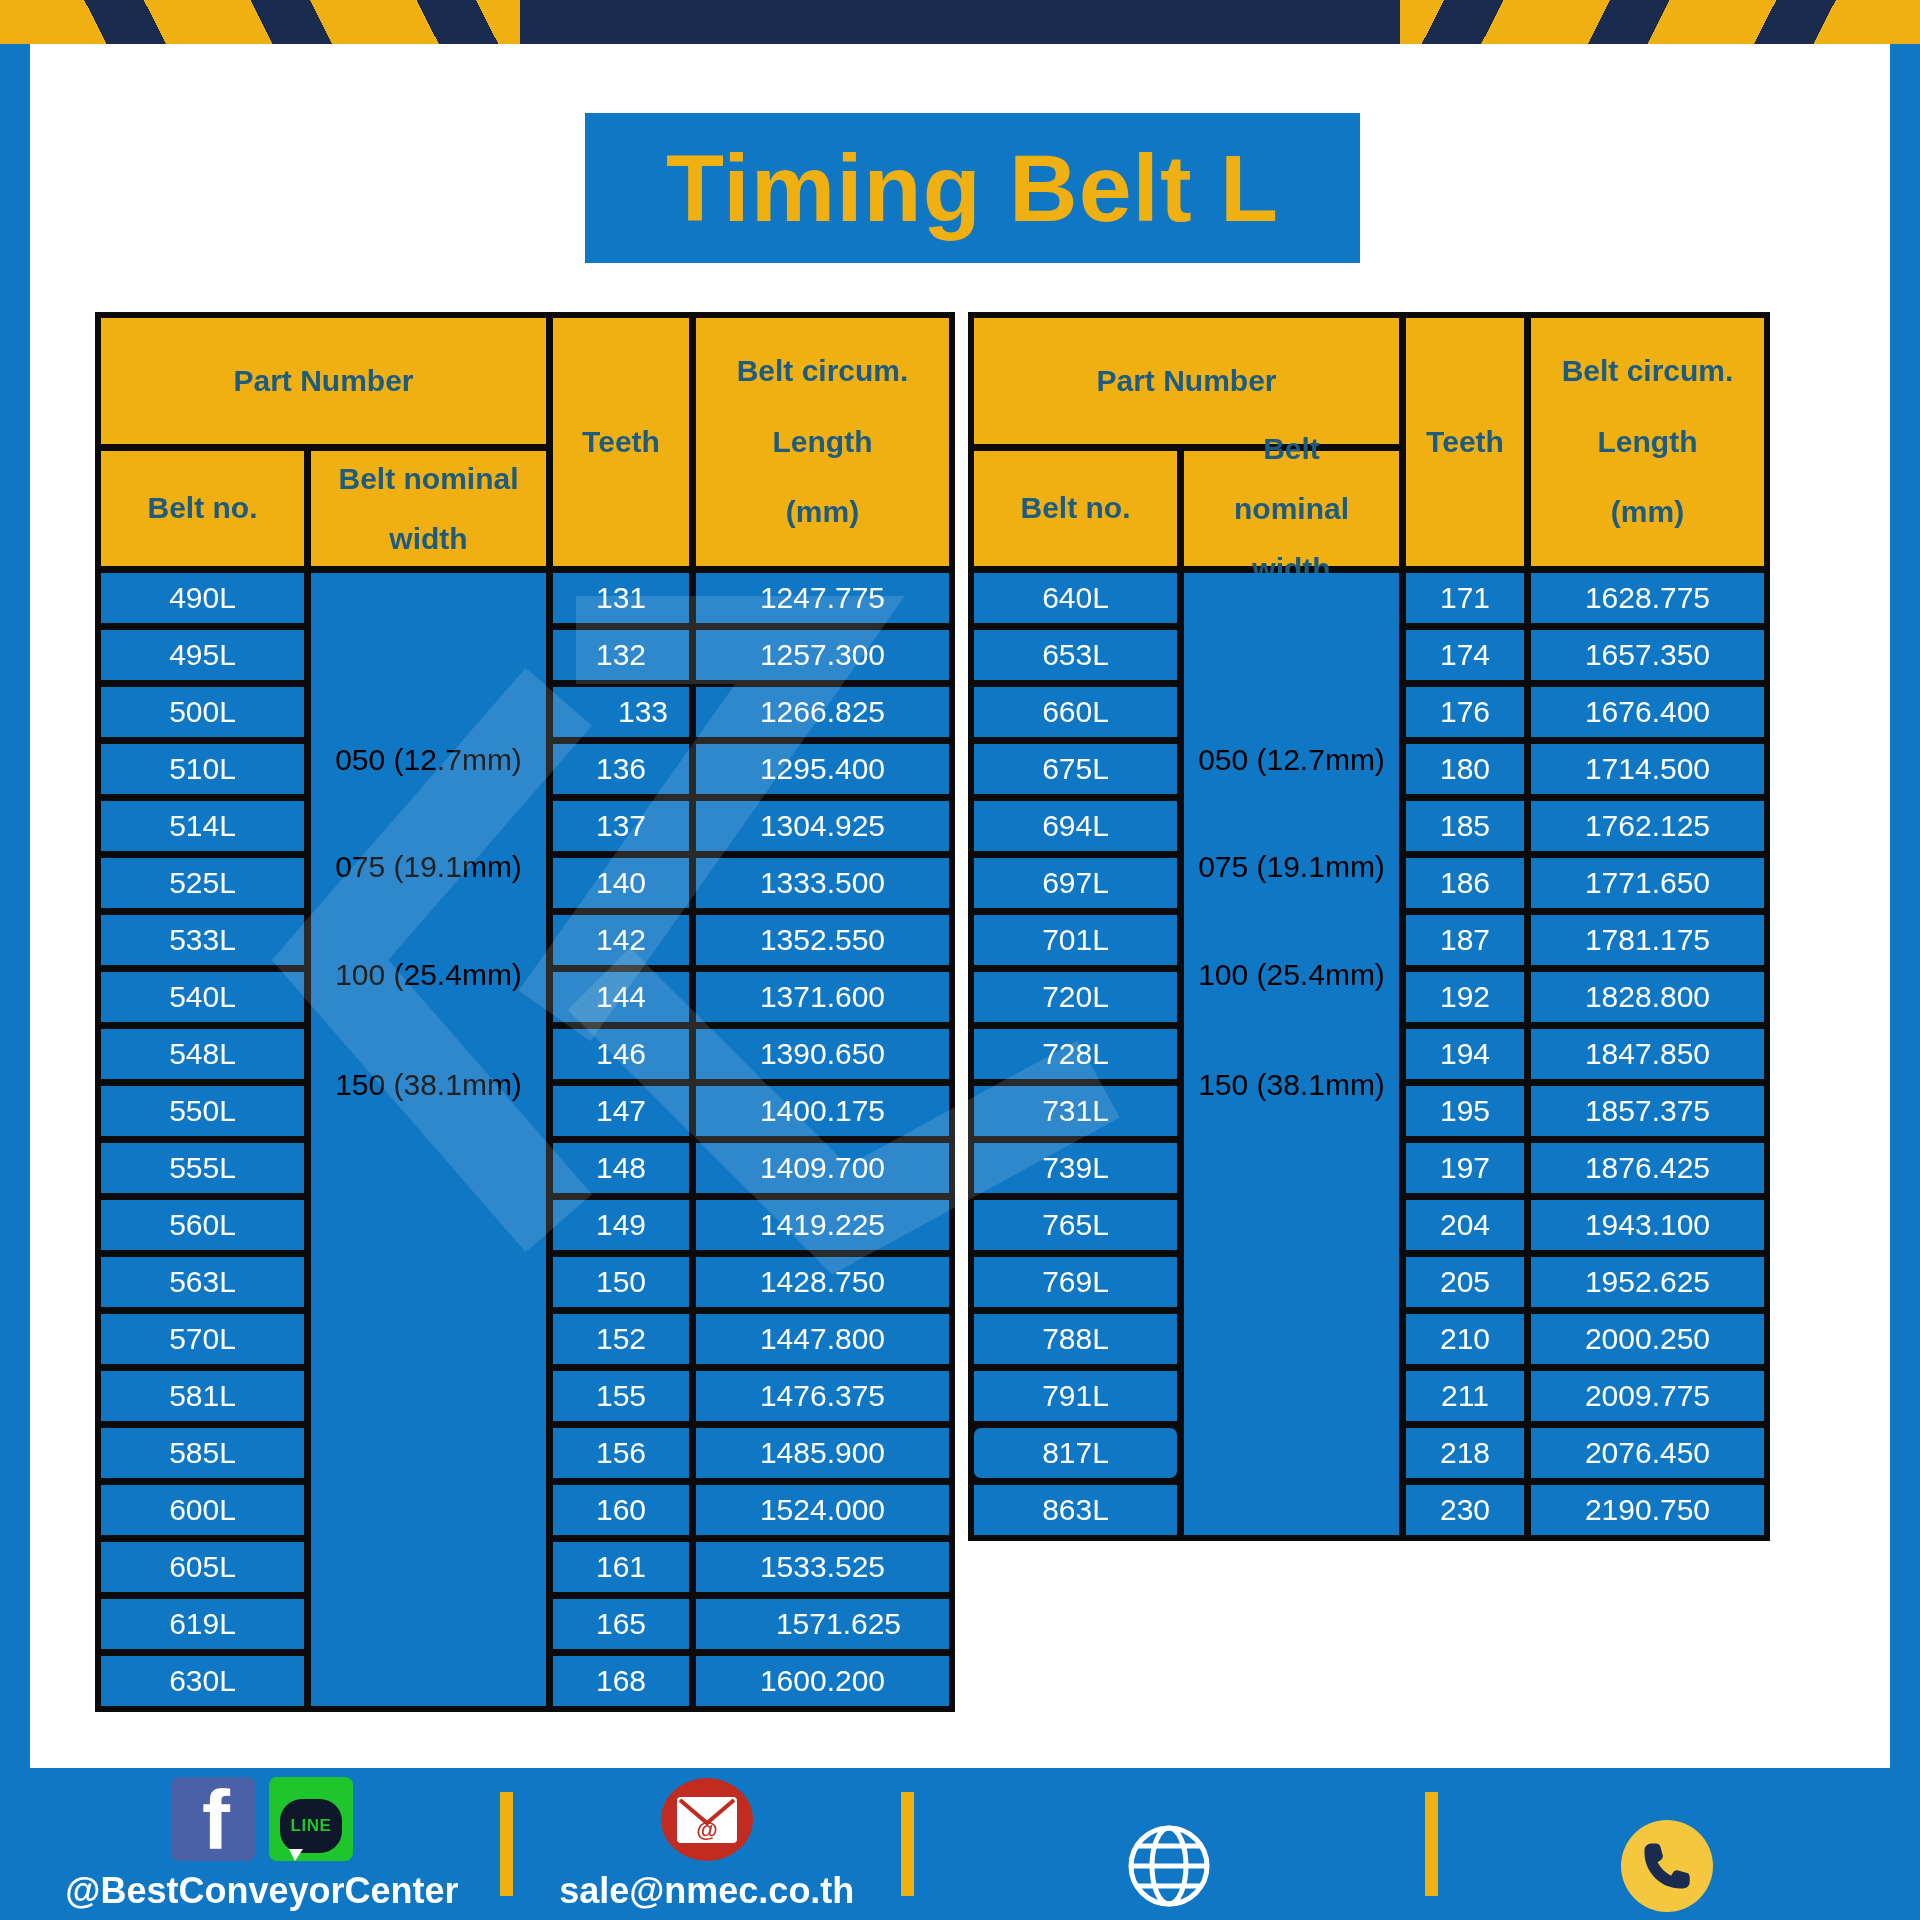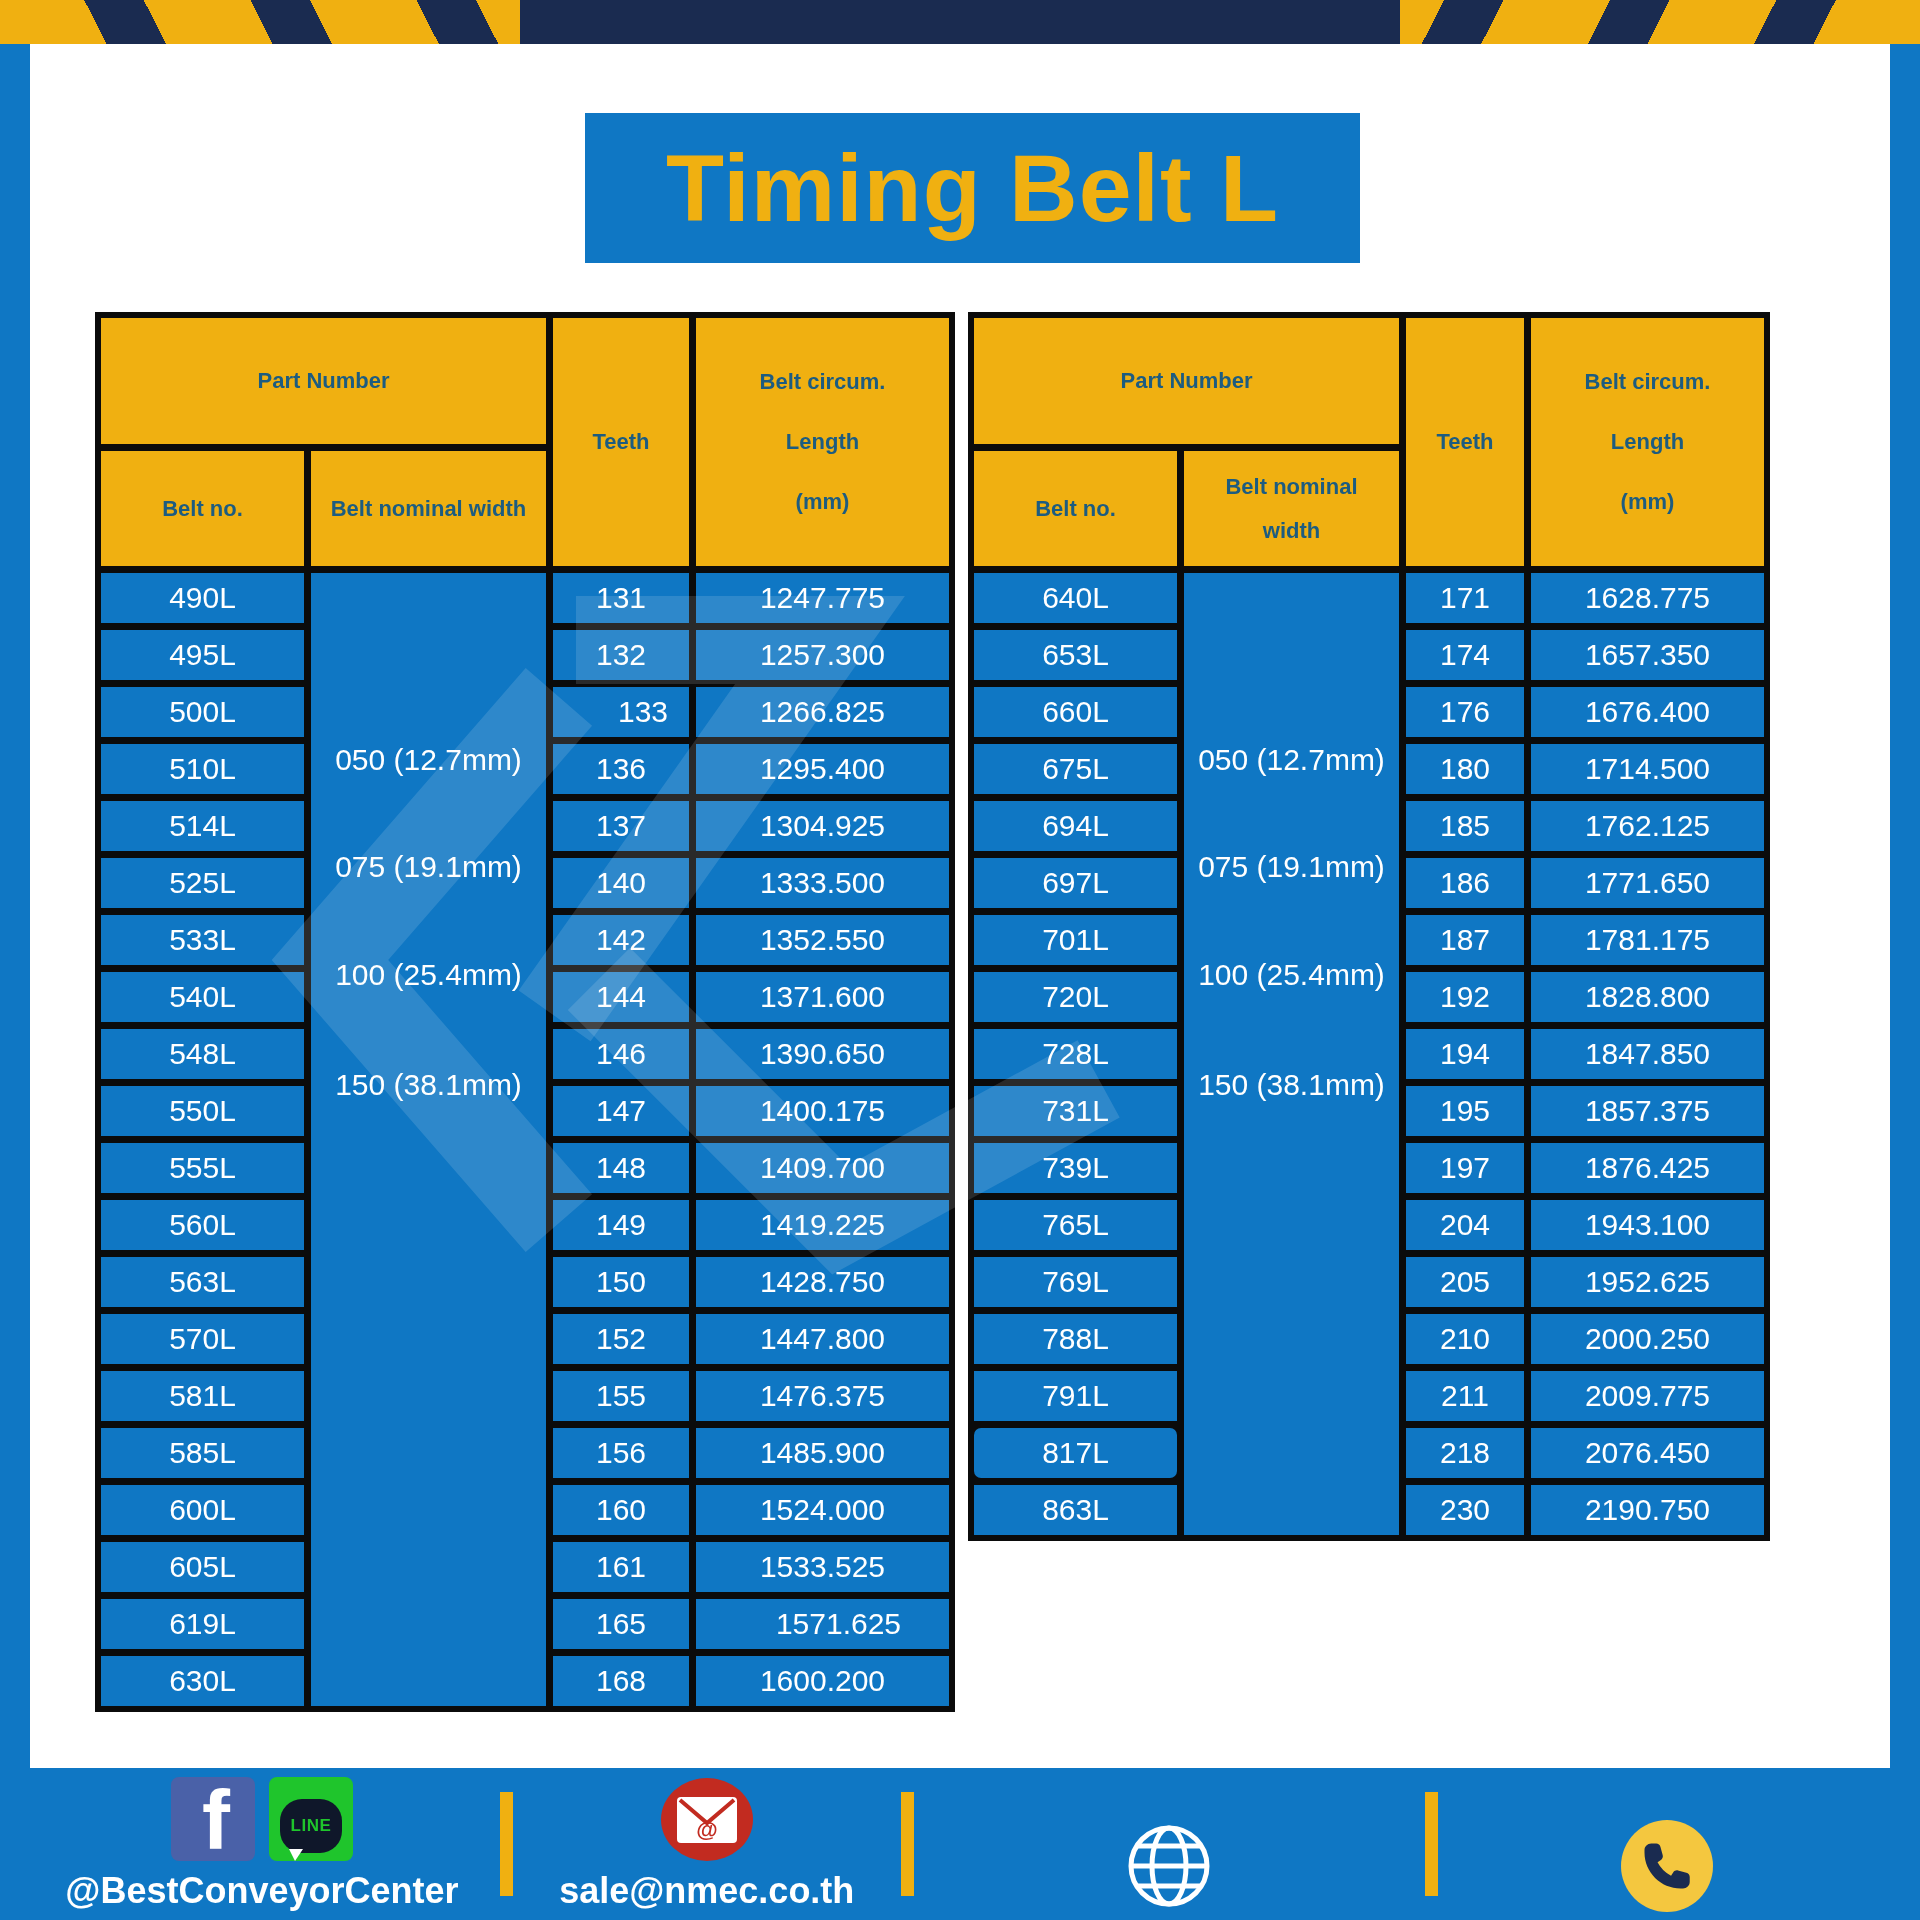--- a/index.html
+++ b/index.html
@@ -20,29 +20,29 @@
   .title-box{position:absolute;left:585px;top:113px;width:775px;height:150px;background:#0f77c4;
     display:flex;align-items:center;justify-content:center;z-index:4;}
   .title-box span{color:#f0b011;font-size:95px;font-weight:800;letter-spacing:1px;}
   
   .tbl{position:absolute;background:#0b0b0b;padding:6px;display:grid;gap:7px;z-index:4;}
   #tbl-left{left:95px;top:312px;grid-template-columns:203px 235px 136px 253px;
     grid-template-rows:126px 115px repeat(20,50px);}
   #tbl-right{left:968px;top:312px;grid-template-columns:203px 215px 118px 233px;
     grid-template-rows:126px 115px repeat(17,50px);}
   .cell{display:flex;align-items:center;justify-content:center;text-align:center;}
-  .hcell{background:#f0b011;color:#1d5c80;font-weight:700;font-size:22px;line-height:1.35;}
+  .hcell{background:#f0b011;color:#1d5c80;font-weight:700;font-size:30px;line-height:1.35;}
   .dcell{background:#0f77c4;color:#ffffff;font-size:30px;}
   .hc-part{grid-column:1/3;grid-row:1;}
   .hc-beltno{grid-column:1;grid-row:2;}
   .hc-width{grid-column:2;grid-row:2;padding:0 18px;line-height:2.0;}
   .hc-teeth{grid-column:3;grid-row:1/3;}
   .hc-length{grid-column:4;grid-row:1/3;flex-direction:column;gap:30px;}
   .wcell{grid-column:2;grid-row:3/-1;position:relative;}
-  .wlabel{position:absolute;left:0;right:0;text-align:center;color:#ffffff;font-size:30px;}
+  .wlabel{position:absolute;left:0;right:0;text-align:center;color:#000000;font-size:30px;}
   .wl-0{top:170px;} .wl-1{top:277px;} .wl-2{top:385px;} .wl-3{top:495px;}
   
   .watermark{position:absolute;left:200px;top:580px;z-index:6;pointer-events:none;}
   
   .footerbar{position:absolute;left:0;right:0;bottom:0;height:152px;background:#0f77c4;
     display:flex;align-items:stretch;justify-content:space-between;padding:0 24px;z-index:4;}
   .fsec{display:flex;flex-direction:column;align-items:center;justify-content:flex-end;
     padding:10px 0 8px 0;gap:9px;}
   .fsec-social{flex:27 1 0;} .fsec-email{flex:22 1 0;} .fsec-web{flex:29 1 0;} .fsec-phone{flex:26 1 0;}
   .fdiv{width:13px;height:104px;background:#f0b011;align-self:center;}

